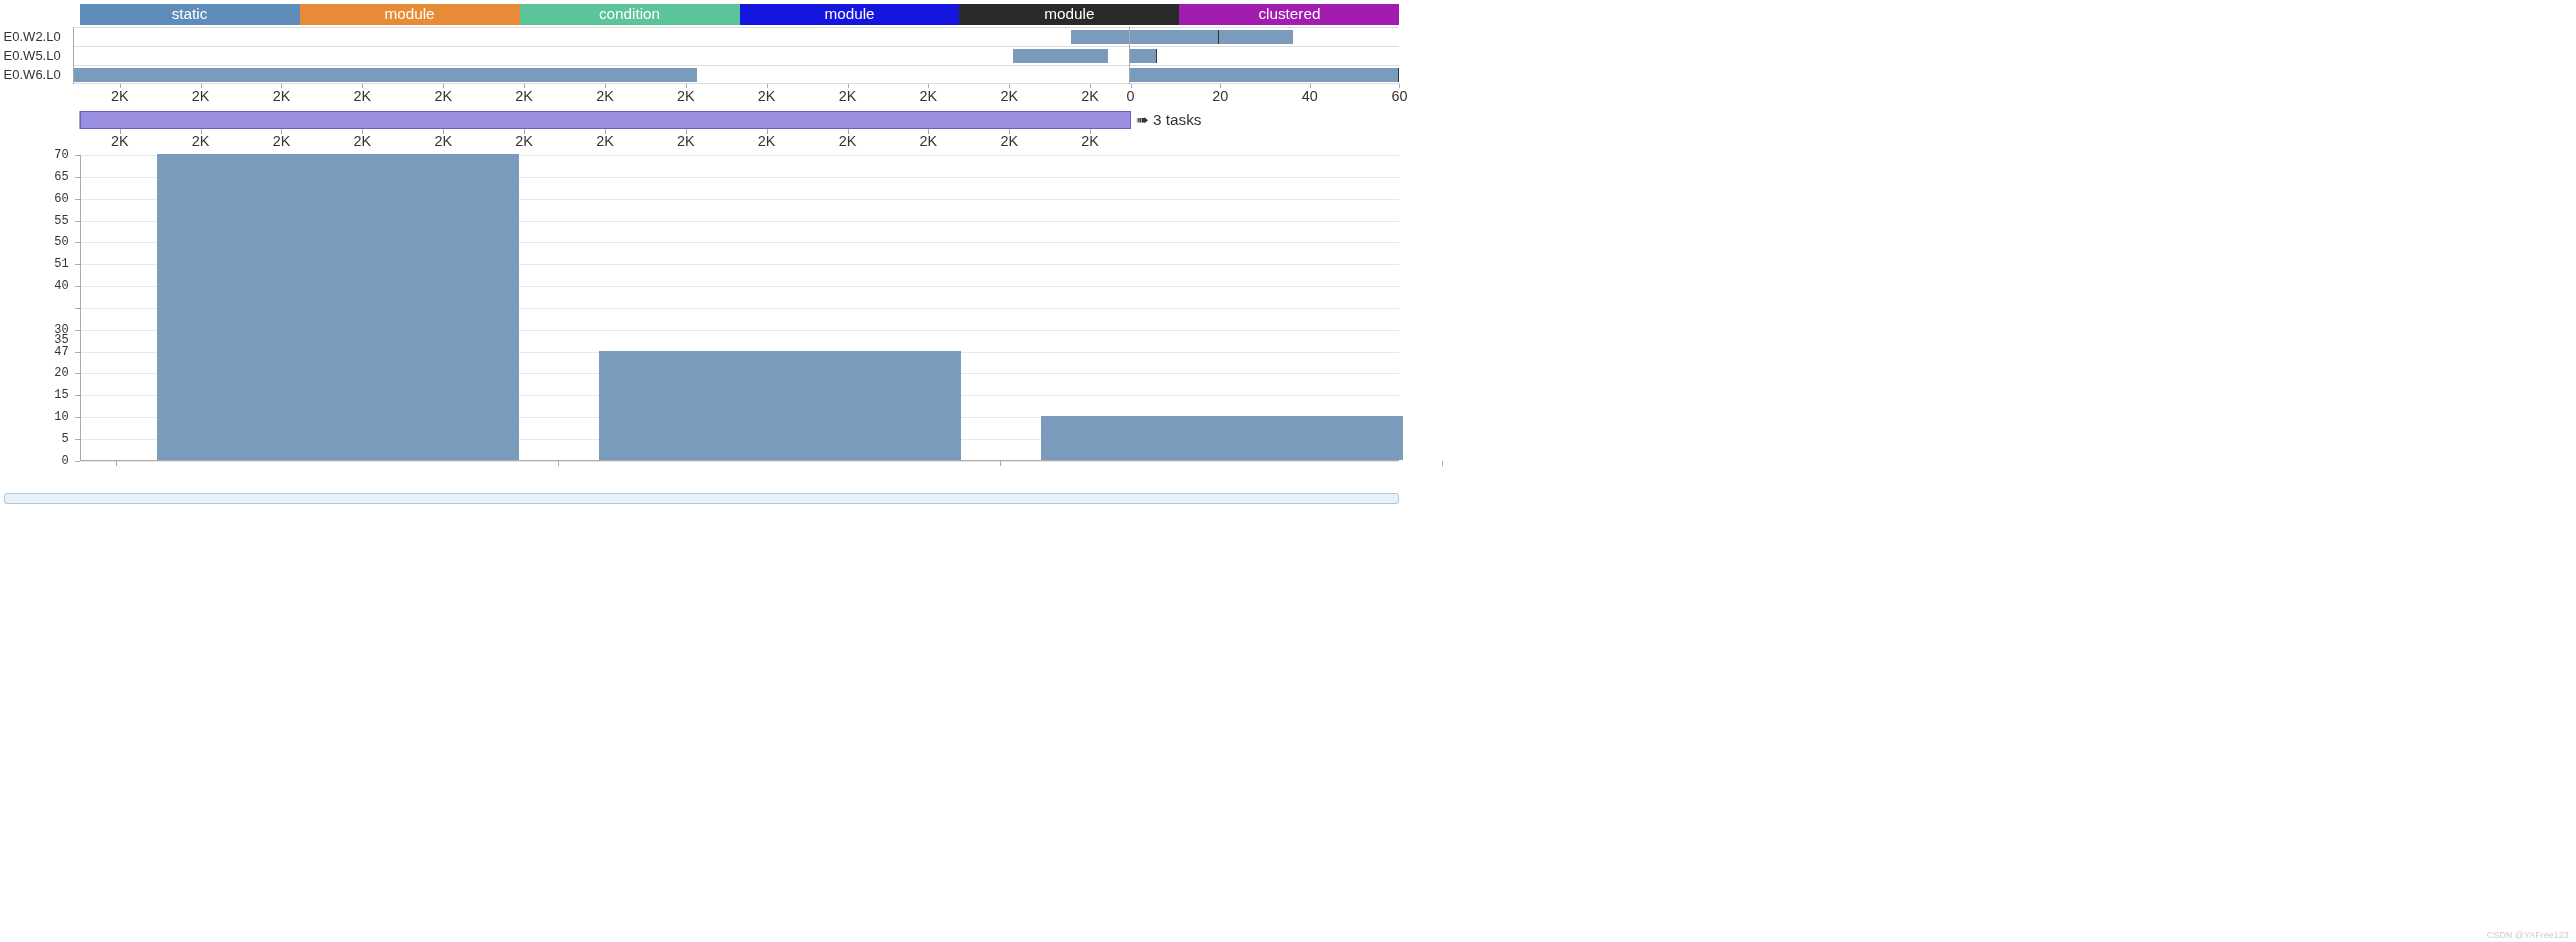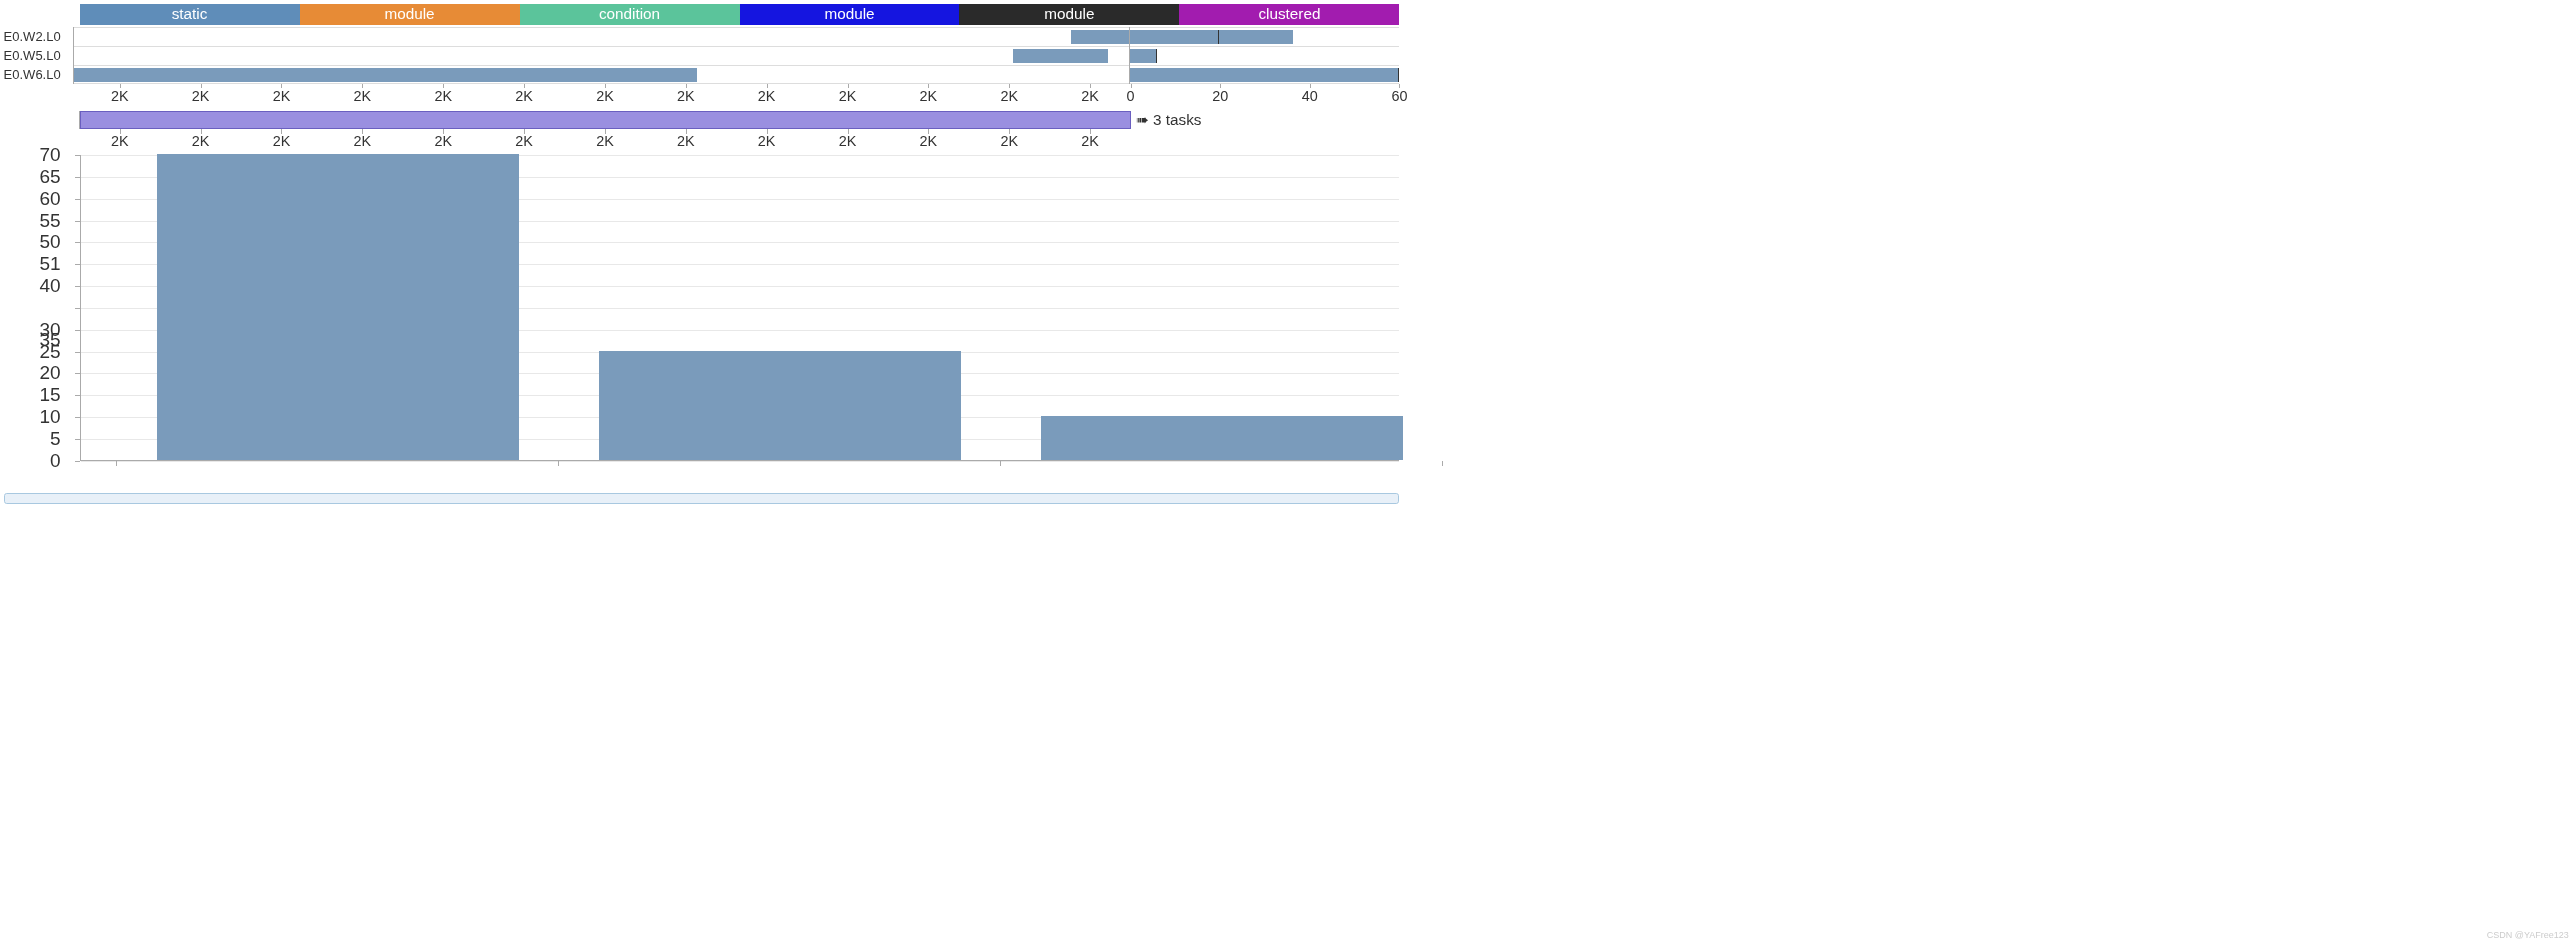--- a/index.html
+++ b/index.html
@@ -36,21 +36,21 @@
 
 .summary-row { display: flex; margin-top: 7.2px; }
 .summary-labels { width: 76px; }
 .summary-main { width: 1056px; position: relative; border-left: 0.9px solid #aaa; }
 .summary-bar { height: 18px; background: #9a8fe0; border: 0.9px solid #6a5fc0; }
 .summary-side { width: 270px; display: flex; align-items: center; padding-left: 5.4px; font-size: 15.3px; }
 
 
 .barchart-wrap { display: flex; margin-top: 5.4px; }
 .bc-yaxis { width: 76px; position: relative; }
-.bc-ytick { position: absolute; right: 19px; font-size: 19px; transform: translateY(-50%); }
+.bc-ytick { position: absolute; right: 11px; font-size: 12px; transform: translateY(-50%); font-family: Liberation Mono, monospace; }
 .bc-ytickline { position: absolute; right: 0; width: 4.5px; border-top: 0.9px solid #aaa; }
 .bc-plot { flex: 1; position: relative; height: 306px; border-left: 0.9px solid #aaa; border-bottom: 0.9px solid #aaa; }
 .bc-grid { position: absolute; left: 0; right: 0; border-top: 0.9px solid #e8e8e8; }
 .bc-bar { position: absolute; bottom: 0; background: #7a9bbb; }
 .bc-xtick { position: absolute; top: 0; height: 5.4px; border-left: 0.9px solid #aaa; }
 .bc-xaxis { position: relative; height: 18px; margin-left: 76px; }
 .bc-title { text-align: center; font-size: 16px; margin-top: 3.6px; }
 
 
 .footer-bar { margin-top: 14.4px; height: 10.8px; background: #e8f0f8; border: 0.9px solid #a8c8e0; border-radius: 2.7px; }
@@ -191,21 +191,21 @@
         <div class="bc-ytick" style="top: 306px;">0</div>
         <div class="bc-ytickline" style="top: 306px;"></div>
         <div class="bc-ytick" style="top: 284px;">5</div>
         <div class="bc-ytickline" style="top: 284px;"></div>
         <div class="bc-ytick" style="top: 262px;">10</div>
         <div class="bc-ytickline" style="top: 262px;"></div>
         <div class="bc-ytick" style="top: 240px;">15</div>
         <div class="bc-ytickline" style="top: 240px;"></div>
         <div class="bc-ytick" style="top: 218px;">20</div>
         <div class="bc-ytickline" style="top: 218px;"></div>
-        <div class="bc-ytick" style="top: 197px;">25</div>
+        <div class="bc-ytick" style="top: 197px;">47</div>
         <div class="bc-ytickline" style="top: 197px;"></div>
         <div class="bc-ytick" style="top: 175px;">30</div>
         <div class="bc-ytickline" style="top: 175px;"></div>
         <div class="bc-ytick" style="top: 153px; margin-top: 32px;">35</div>
         <div class="bc-ytickline" style="top: 153px;"></div>
         <div class="bc-ytick" style="top: 131px;">40</div>
         <div class="bc-ytickline" style="top: 131px;"></div>
         <div class="bc-ytick" style="top: 109px;">51</div>
         <div class="bc-ytickline" style="top: 109px;"></div>
         <div class="bc-ytick" style="top: 87px;">50</div>

